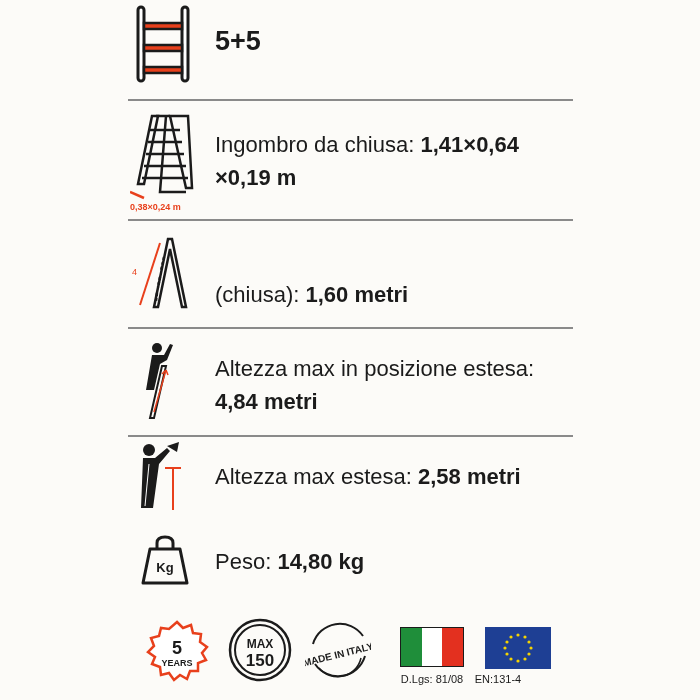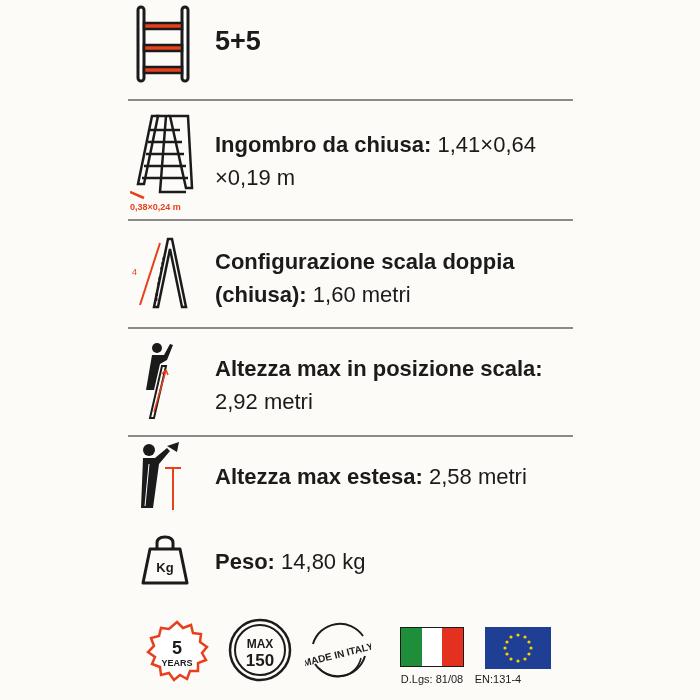--- a/index.html
+++ b/index.html
@@ -1,22 +1,22 @@
 <!DOCTYPE html>
 <html><head>
 <meta charset="utf-8">
 <style>
   html,body{margin:0;padding:0;}
   body{width:700px;height:700px;background:#fcfbf8;font-family:"Liberation Sans",sans-serif;color:#1b1b1b;position:relative;overflow:hidden;}
   .abs{position:absolute;}
   .divider{position:absolute;left:128px;width:445px;height:2px;background:#8a8a8a;}
   .title{font-size:27px;font-weight:bold;letter-spacing:0px;}
   .spec{font-size:22px;line-height:33px;width:360px;}
-  .spec b{font-weight:bold;}
-  .reg{font-weight:normal;}
+  .spec b{font-weight:normal;}
+  .reg{font-weight:bold;}
   .badge-label{font-size:11px;font-weight:normal;text-align:center;}
 </style>
 </head>
 <body>
 
 <svg class="abs" style="left:135px;top:5px" width="56" height="78" viewBox="0 0 56 78">
   <rect x="3" y="2" width="6" height="74" rx="3" fill="#fff" stroke="#1b1b1b" stroke-width="3"></rect>
   <rect x="47" y="2" width="6" height="74" rx="3" fill="#fff" stroke="#1b1b1b" stroke-width="3"></rect>
   <rect x="9" y="18" width="38" height="6" fill="#e8401c" stroke="#1b1b1b" stroke-width="2.5"></rect>
   <rect x="9" y="40" width="38" height="6" fill="#e8401c" stroke="#1b1b1b" stroke-width="2.5"></rect>
@@ -50,36 +50,36 @@
 
 <svg class="abs" style="left:130px;top:235px" width="60" height="80" viewBox="0 0 60 80">
   <line x1="10" y1="70" x2="30" y2="8" stroke="#e8401c" stroke-width="2"></line>
   <text x="2" y="40" font-size="9" fill="#e8401c" font-family="Liberation Sans, sans-serif">4</text>
   <g fill="none" stroke="#1b1b1b" stroke-width="2.5">
     <path d="M38 4 L24 72 L28 72 L40 14 L52 72 L56 72 L42 4 Z"></path>
     <path d="M34 22 L31 36 M30 42 L28 52 M27 58 L26 66" stroke-dasharray="3 2"></path>
   </g>
 </svg>
 <div class="abs spec" style="left:215px;top:245px">
-  <b>Configurazione scala doppia</b><br>
+  <br>
   <b>(chiusa):</b> <span class="reg">1,60 metri</span>
 </div>
 
 <div class="divider" style="top:327px"></div>
 
 <svg class="abs" style="left:140px;top:340px" width="50" height="85" viewBox="0 0 50 85">
   <circle cx="17" cy="8" r="5" fill="#1b1b1b"></circle>
   <path d="M12 15 L24 15 L30 4 L33 5 L27 20 L20 24 L14 50 L6 50 Z" fill="#1b1b1b"></path>
   <path d="M22 26 L10 78 L14 78 L26 26 Z" fill="none" stroke="#1b1b1b" stroke-width="2"></path>
   <line x1="14" y1="72" x2="26" y2="30" stroke="#e8401c" stroke-width="1.5"></line>
   <path d="M26 30 L22 34 M26 30 L28 35" stroke="#e8401c" stroke-width="1.5" fill="none"></path>
 </svg>
 <div class="abs spec" style="left:215px;top:352px">
-  <b>Altezza max in posizione scala:</b><br>
-  <span class="reg">2,92 metri</span>
+  <b>Altezza max in posizione estesa:</b><br>
+  <span class="reg">4,84 metri</span>
 </div>
 
 <div class="divider" style="top:435px"></div>
 
 <svg class="abs" style="left:135px;top:440px" width="55" height="75" viewBox="0 0 55 75">
   <circle cx="14" cy="10" r="6" fill="#1b1b1b"></circle>
   <path d="M8 18 L20 18 L32 8 L35 11 L24 24 L18 68 L6 68 Z" fill="#1b1b1b"></path>
   <path d="M32 6 L44 2 L42 12 Z" fill="#1b1b1b"></path>
   <line x1="14" y1="24" x2="10" y2="66" stroke="#fff" stroke-width="1"></line>
   <line x1="30" y1="28" x2="46" y2="28" stroke="#e8401c" stroke-width="2"></line>

